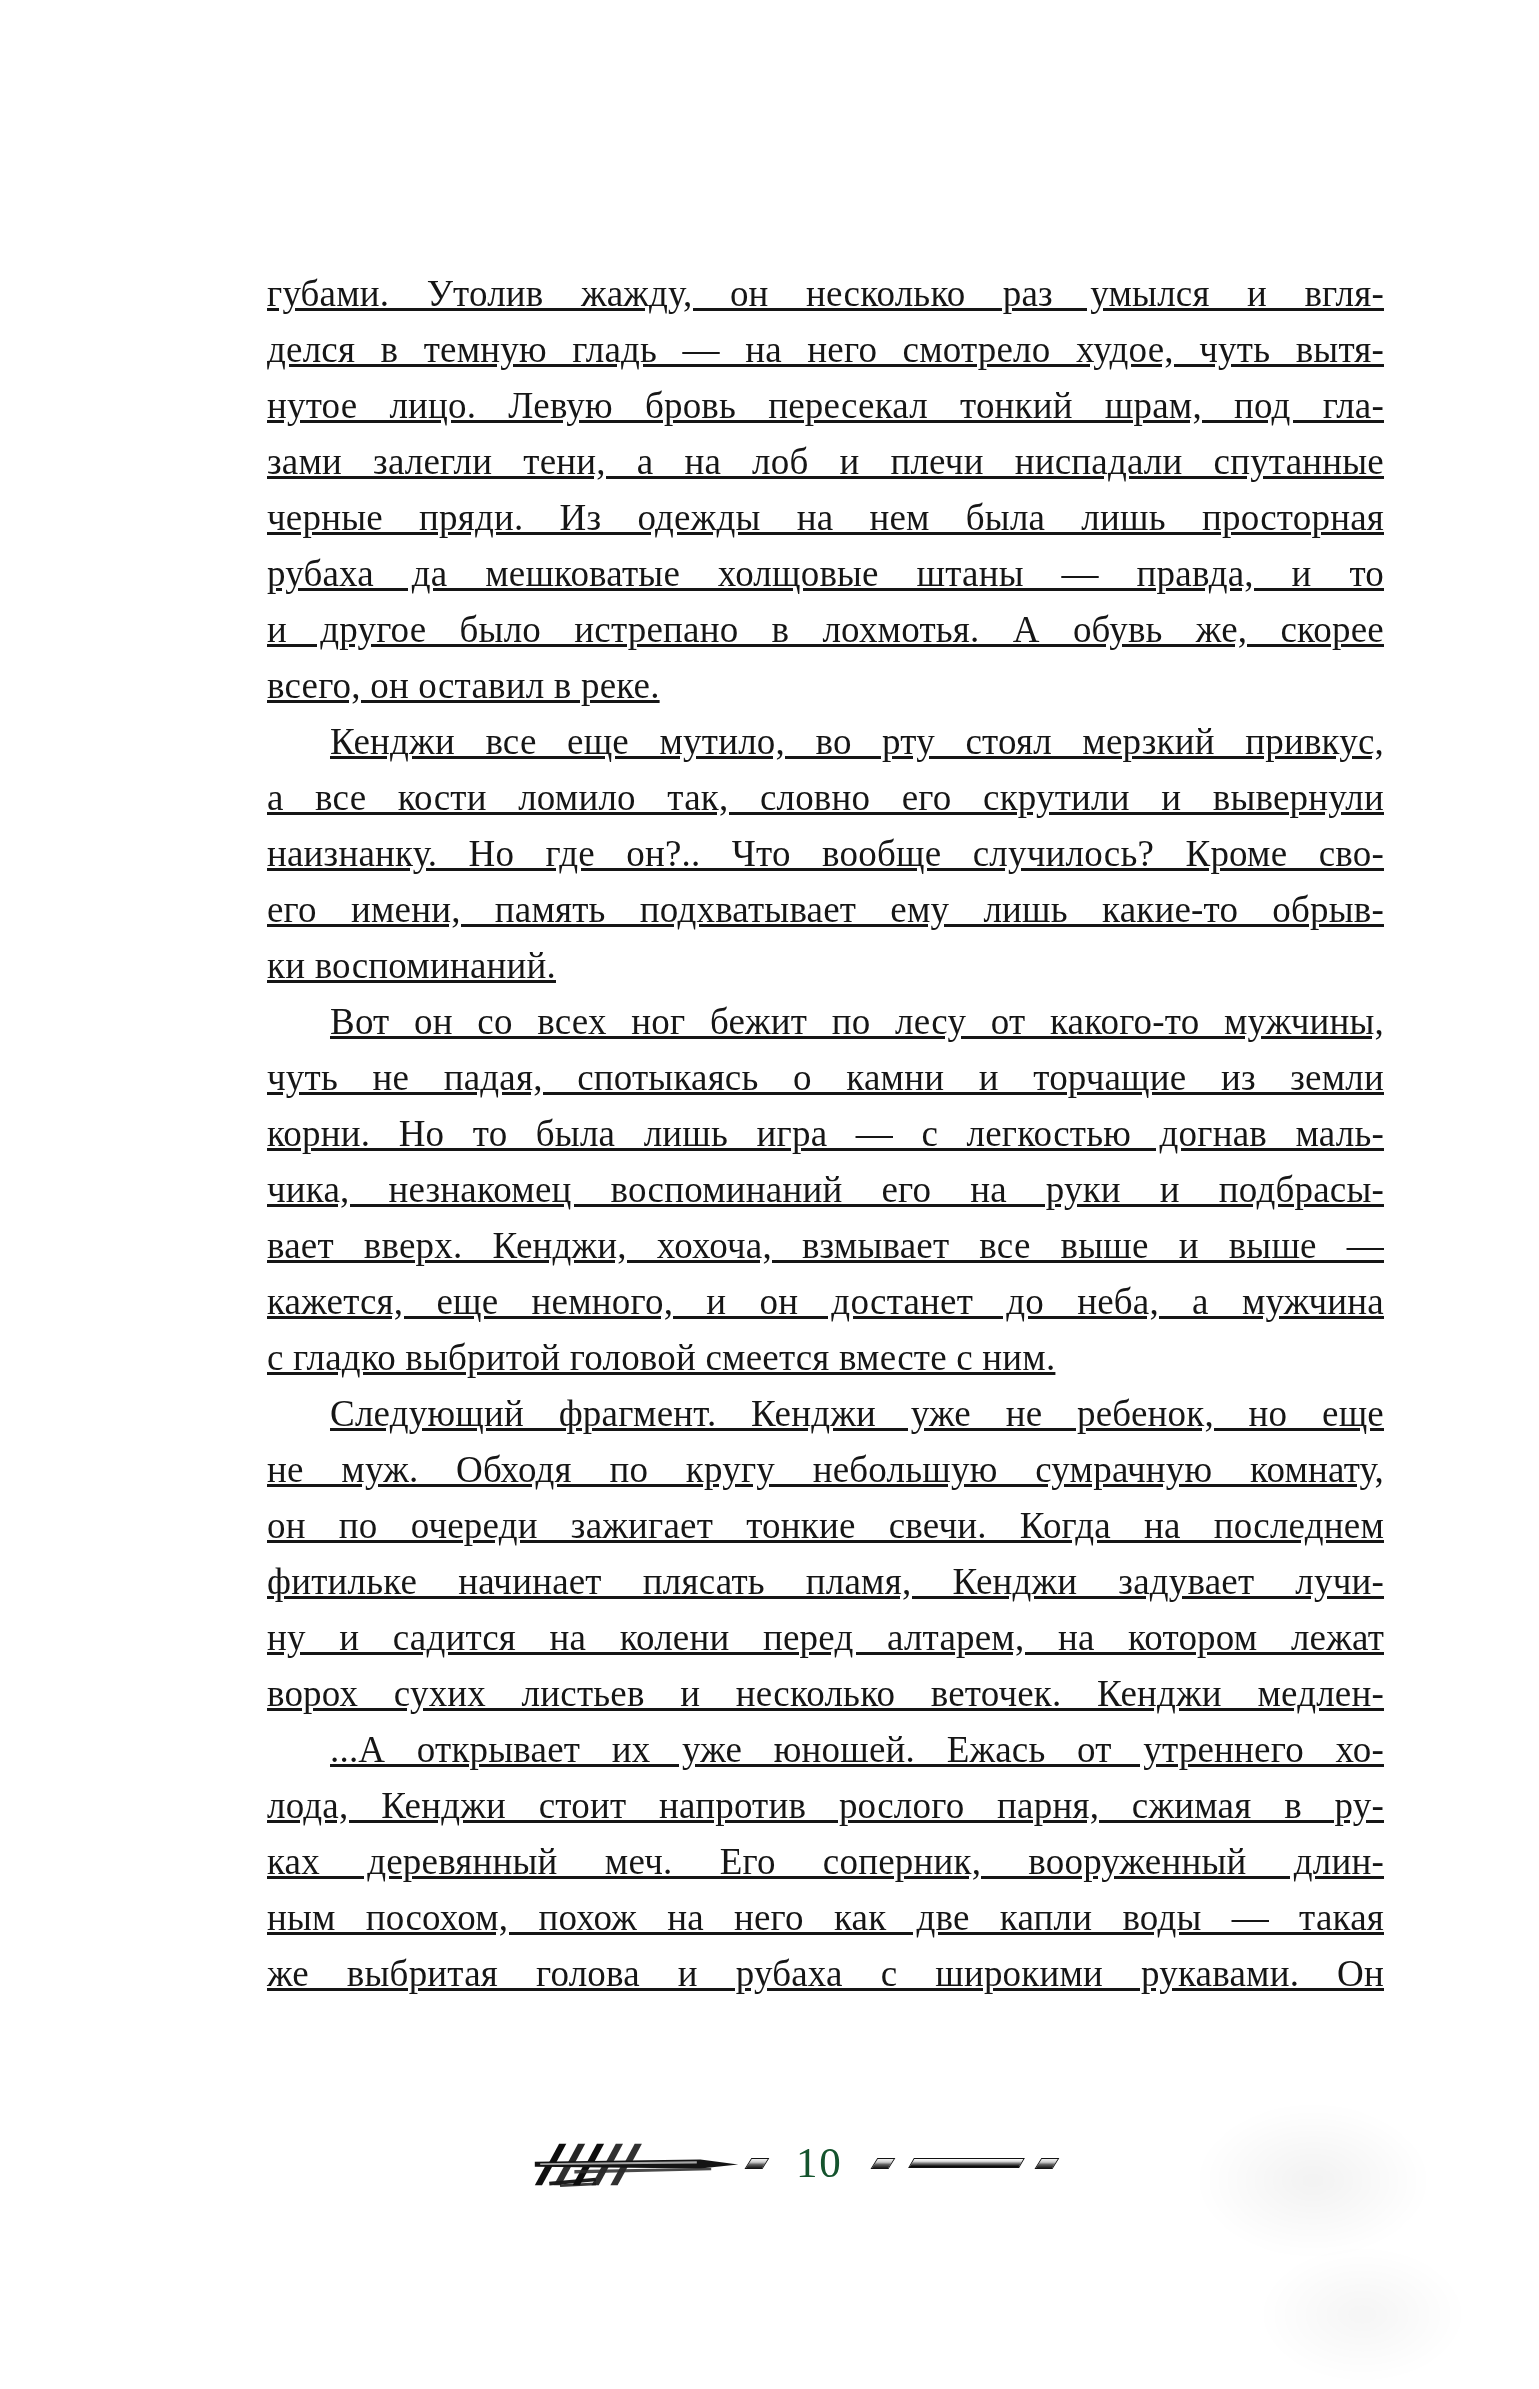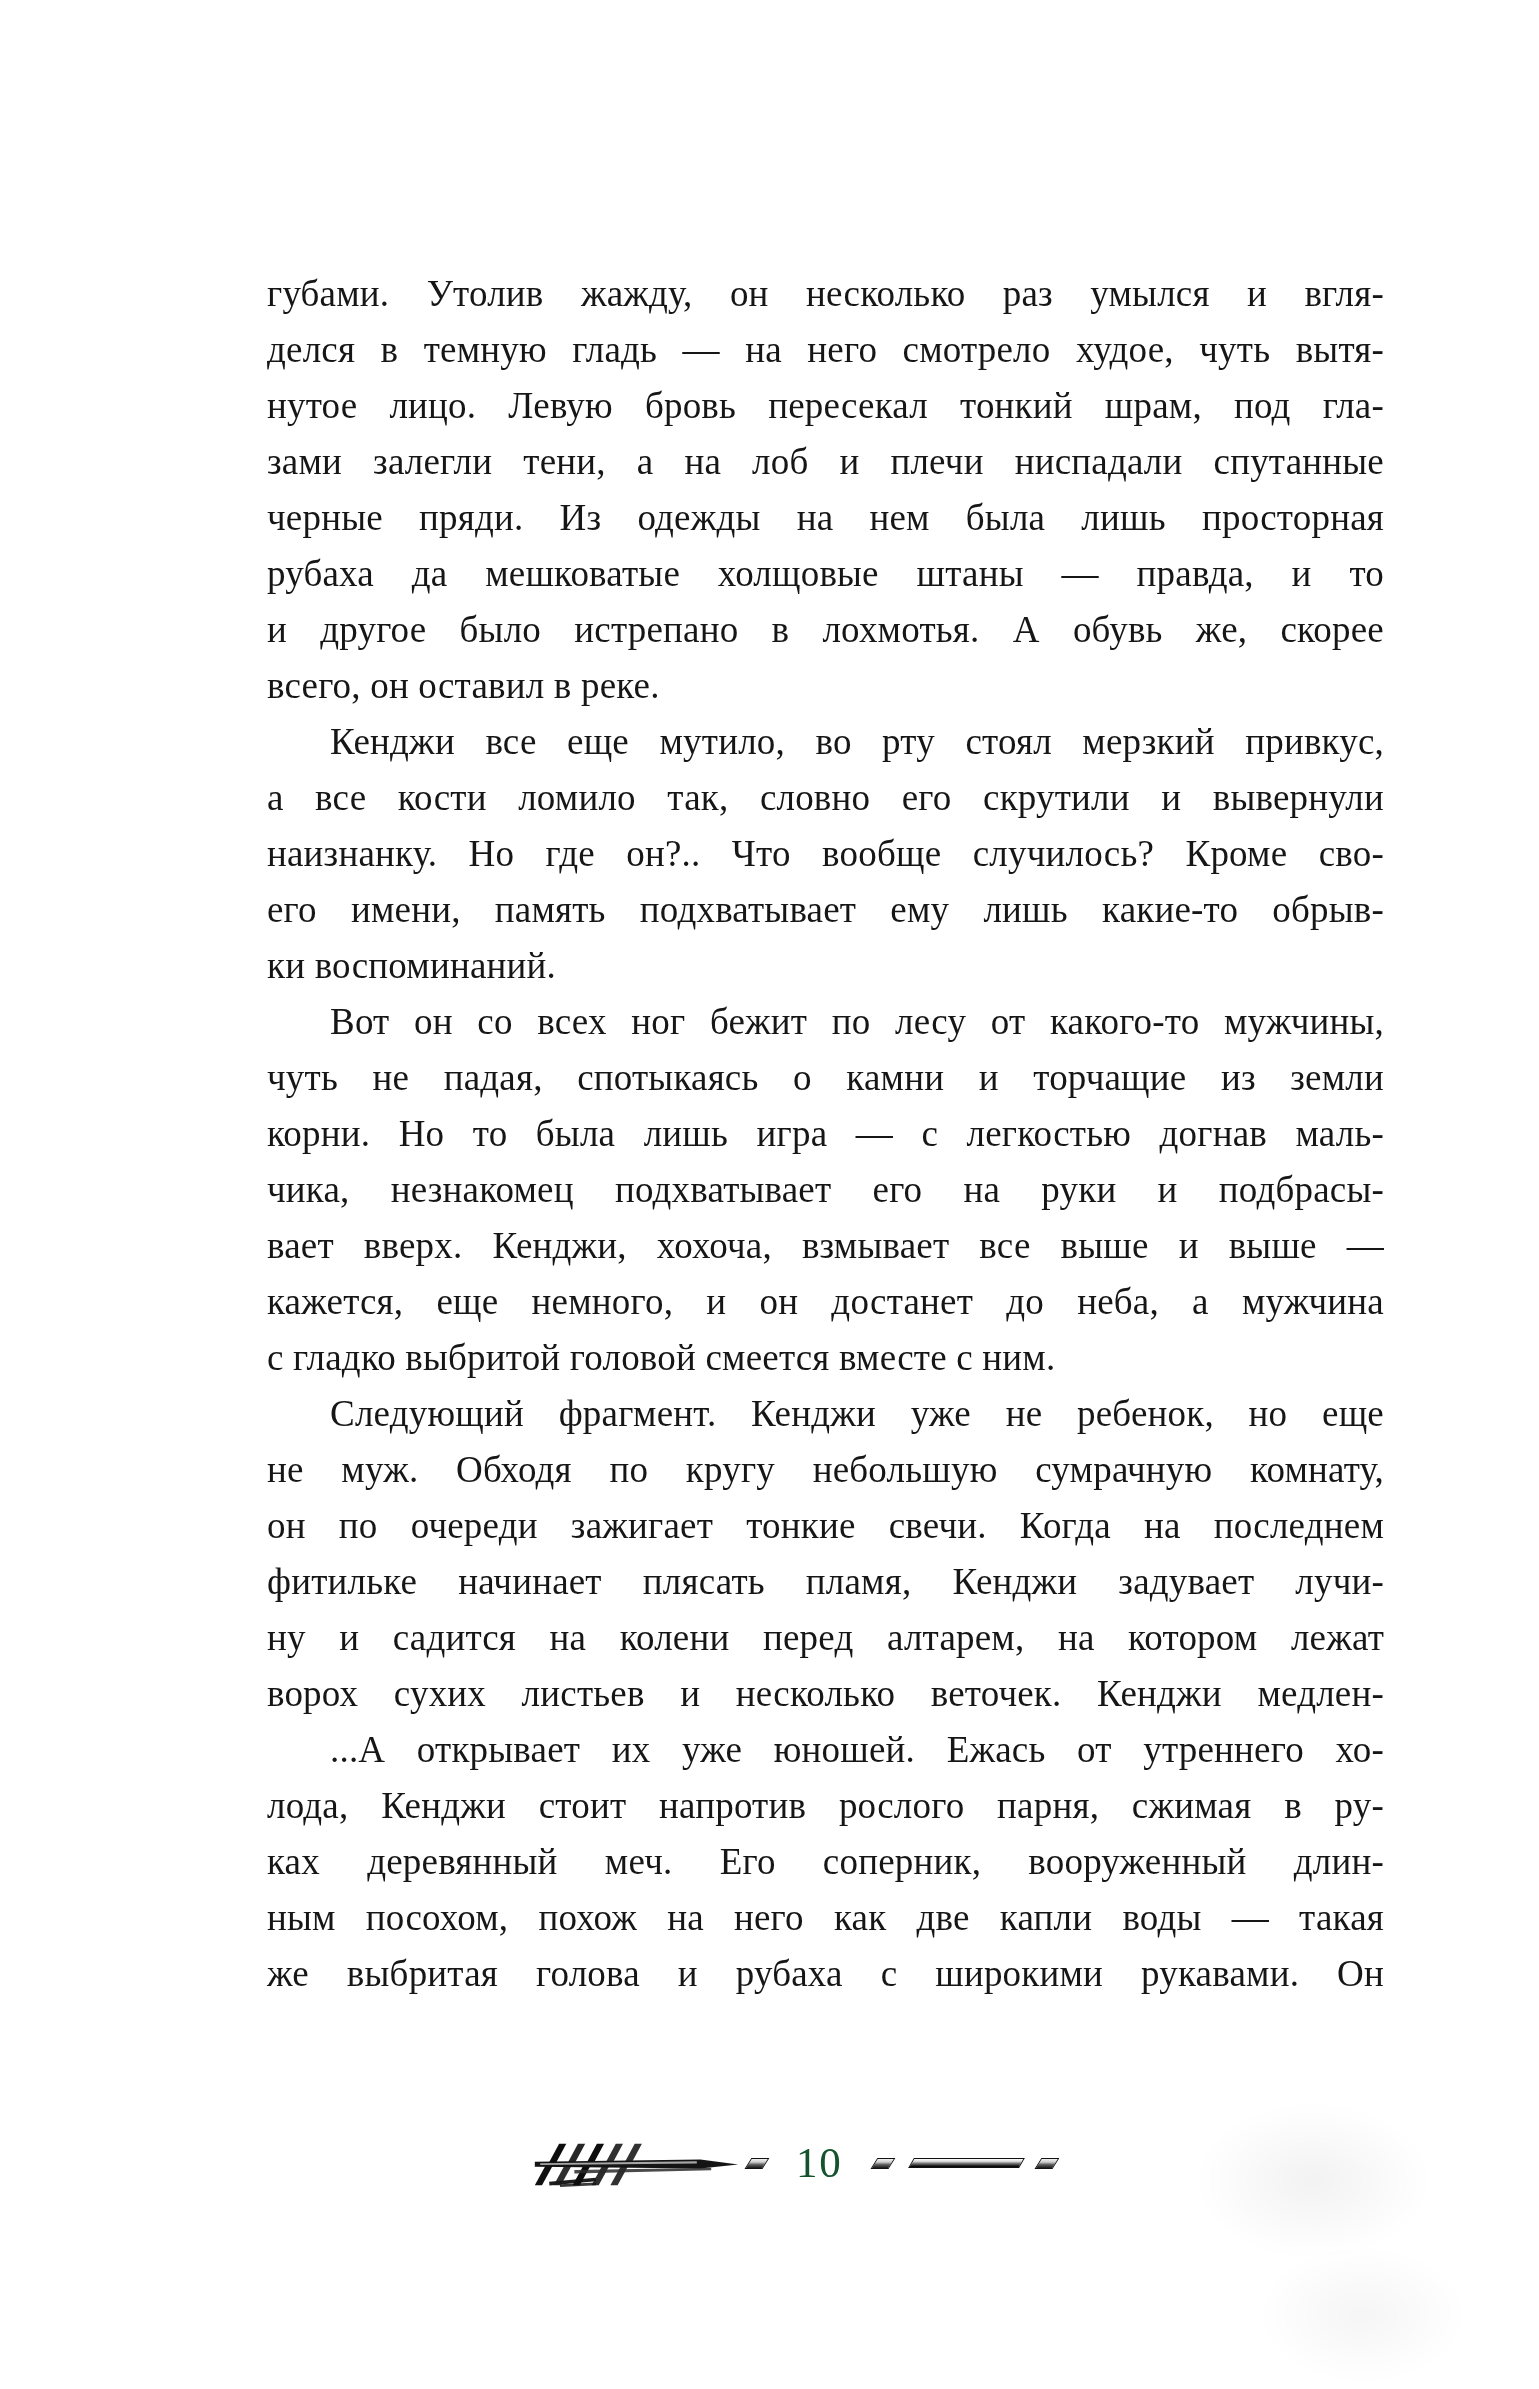--- a/index.html
+++ b/index.html
@@ -15,20 +15,21 @@
     position:absolute;
     left:267px;top:266px;width:1117px;
     font-size:37px;
     line-height:56px;
     letter-spacing:0.2px;
   }
   .line{
     text-align:justify;
     text-align-last:justify;
     white-space:normal;
+    text-decoration:underline;
   }
   .line.last{ text-align-last:left; }
   .line.indent{ text-indent:63px; }
   .paragraph{ margin:0; padding:0; }
 
   .footer{ position:absolute; left:0; top:0; width:100%; height:100%; pointer-events:none; }
   .orn-arrow{ position:absolute; left:533px; top:2141px; }
   .orn-dash{
     position:absolute;
     width:18px;height:10.8px;
@@ -92,21 +93,21 @@
       <div class="line">а все кости ломило так, словно его скрутили и вывернули</div>
       <div class="line">наизнанку. Но где он?.. Что вообще случилось? Кроме сво-</div>
       <div class="line">его имени, память подхватывает ему лишь какие-то обрыв-</div>
       <div class="line last">ки воспоминаний.</div>
     </div>
 
     <div class="paragraph">
       <div class="line indent">Вот он со всех ног бежит по лесу от какого-то мужчины,</div>
       <div class="line">чуть не падая, спотыкаясь о камни и торчащие из земли</div>
       <div class="line">корни. Но то была лишь игра — с легкостью догнав маль-</div>
-      <div class="line">чика, незнакомец подхватывает его на руки и подбрасы-</div>
+      <div class="line">чика, незнакомец воспоминаний его на руки и подбрасы-</div>
       <div class="line">вает вверх. Кенджи, хохоча, взмывает все выше и выше —</div>
       <div class="line">кажется, еще немного, и он достанет до неба, а мужчина</div>
       <div class="line last">с гладко выбритой головой смеется вместе с ним.</div>
     </div>
 
     <div class="paragraph">
       <div class="line indent">Следующий фрагмент. Кенджи уже не ребенок, но еще</div>
       <div class="line">не муж. Обходя по кругу небольшую сумрачную комнату,</div>
       <div class="line">он по очереди зажигает тонкие свечи. Когда на последнем</div>
       <div class="line">фитильке начинает плясать пламя, Кенджи задувает лучи-</div>

